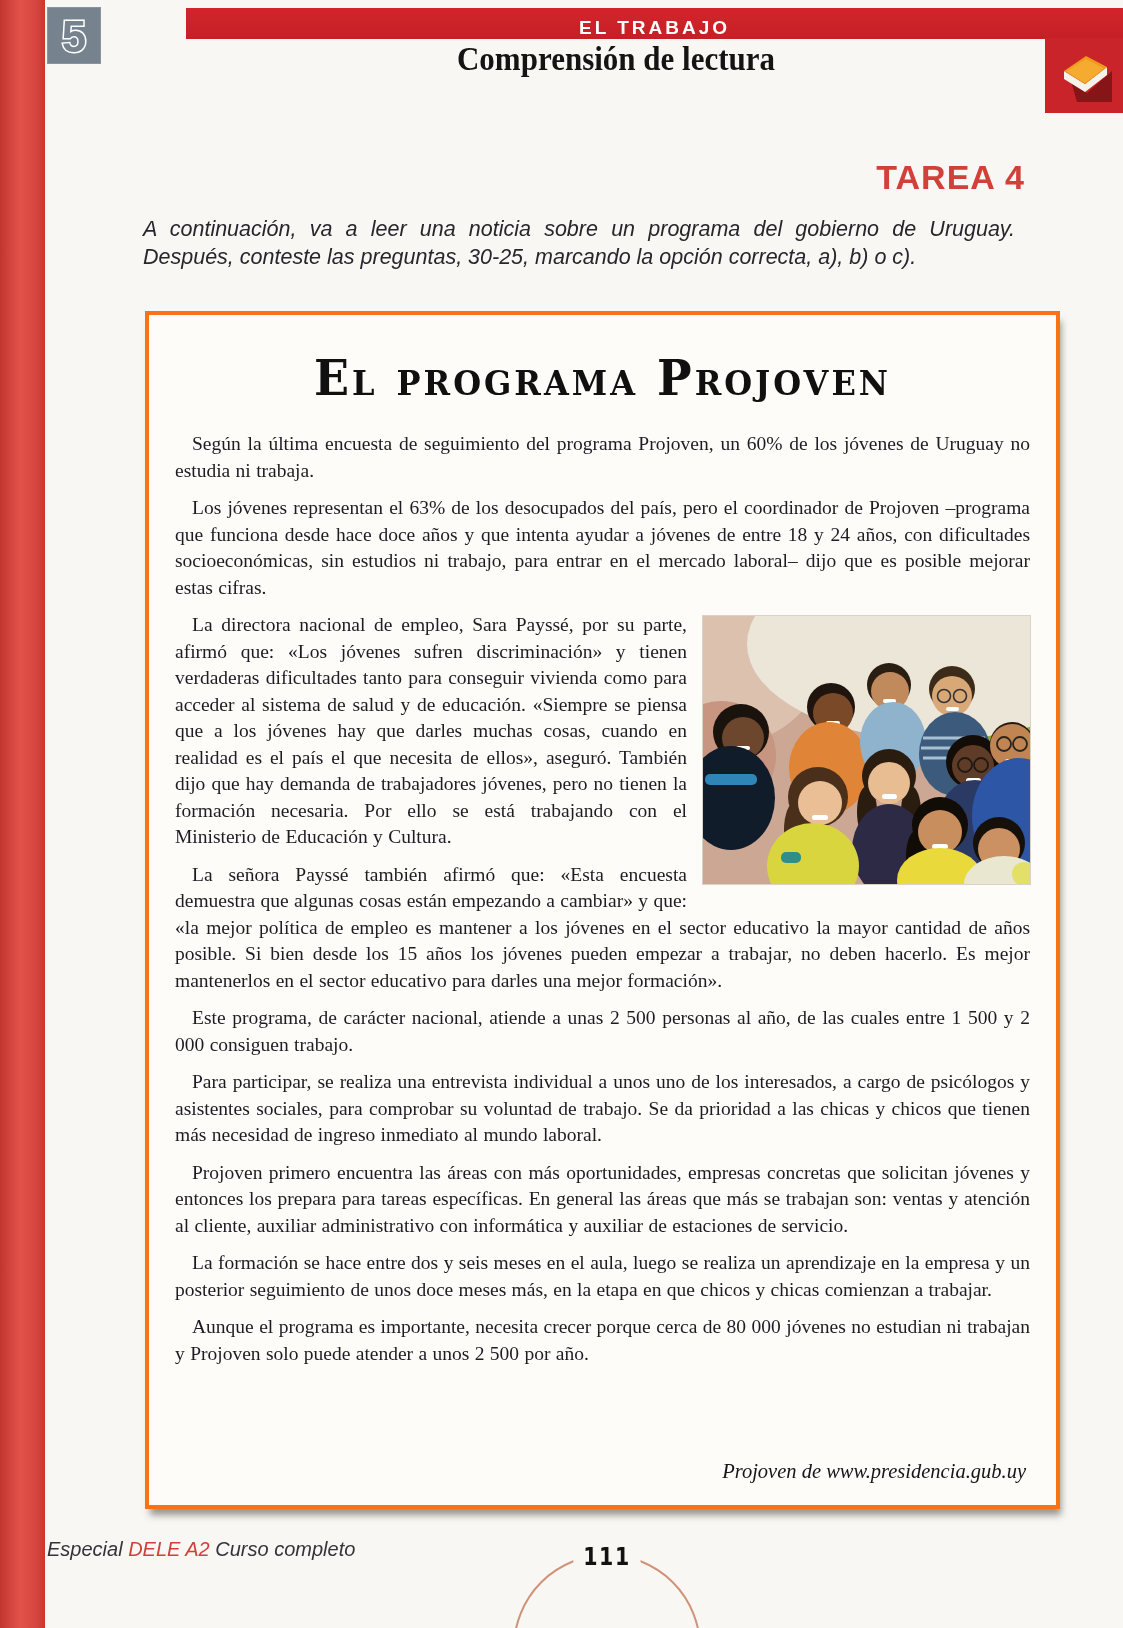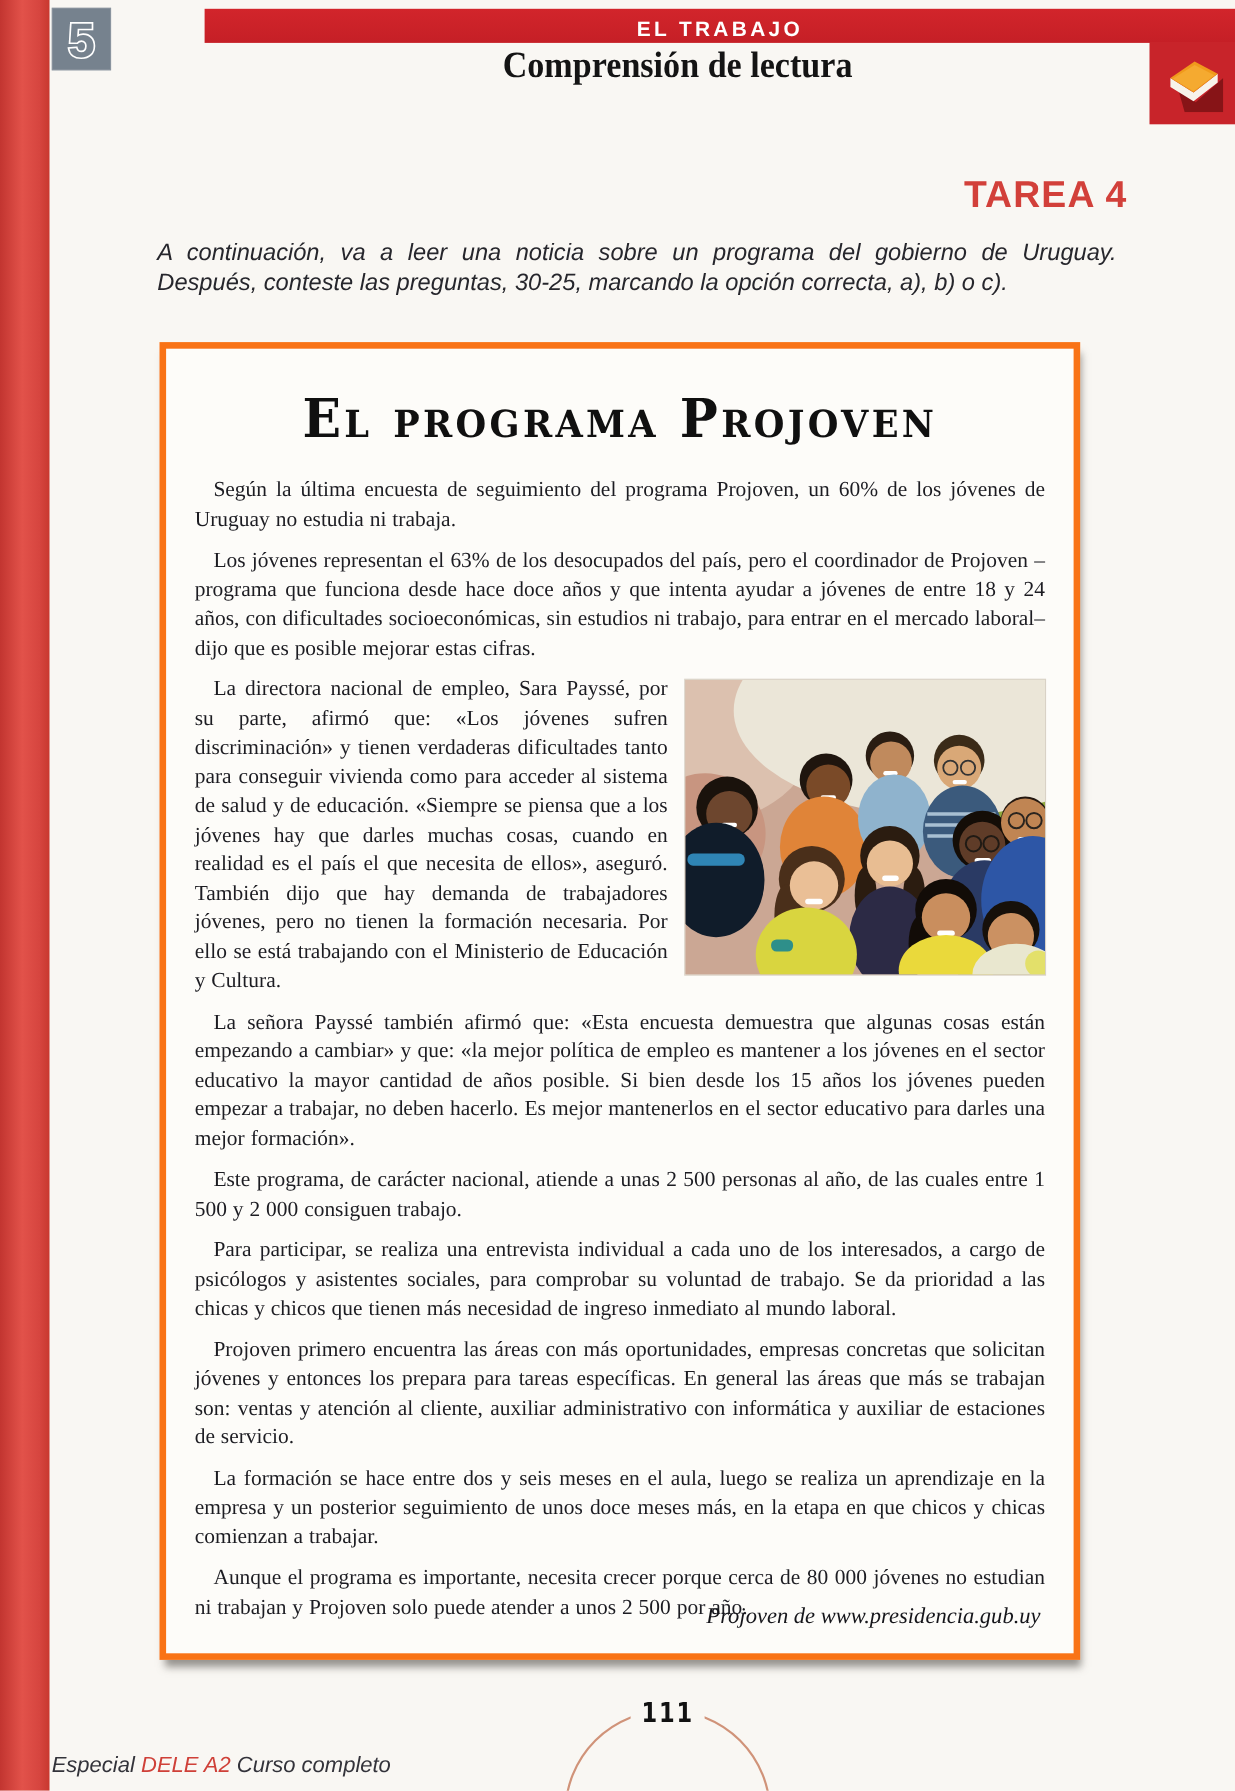--- a/index.html
+++ b/index.html
@@ -60,23 +60,23 @@
   }
   .instructions {
     position: absolute; top: 216px; left: 143px; width: 872px;
     font-family: "Liberation Sans", sans-serif;
     font-style: italic; font-size: 21.5px; line-height: 1.28; color: #26262c;
     text-align: justify;
   }
 
   
   .article-box {
-    position: absolute; left: 145px; top: 311px; width: 837px; height: 1198px;
+    position: absolute; left: 145px; top: 311px; width: 915px; height: 1198px;
     background: #fdfcf9;
-    border: 6px solid #f97316;
+    border: 4px solid #f97316;
     box-shadow: 3px 8px 7px -2px rgba(70,65,60,.55);
     padding: 22px 26px 60px 26px;
     overflow: hidden;
   }
   .article-title {
     text-align: center;
     font-family: "DejaVu Serif", serif;
     font-variant: small-caps;
     font-weight: bold;
     font-size: 46px;
@@ -101,21 +101,21 @@
   }
   figure.photo svg { display: block; }
   .attribution {
     position: absolute; right: 30px; bottom: 22px;
     font-style: italic; font-size: 20.5px; color: #15151a;
     font-family: "Liberation Serif", serif;
   }
 
   
   .footer-edition {
-    position: absolute; left: 47px; top: 1594px;
+    position: absolute; left: 47px; top: 1538px;
     font-family: "Liberation Sans", sans-serif;
     font-style: italic; font-size: 20px; color: #33333a;
   }
   .footer-edition .hl { color: #cf4038; }
   .pagenum-arc {
     position: absolute; left: 607px; top: 1554px;
     width: 188px; height: 188px;
     transform: translateX(-50%);
     border: 2px solid #d09379; border-radius: 50%;
     background: transparent;
@@ -255,21 +255,21 @@
             <ellipse cx="301" cy="268" rx="40" ry="28" fill="#e9e7cf"></ellipse>
             <circle cx="321" cy="258" r="12" fill="#e3e06a"></circle>
           </g>
         </g>
       </svg>
     </figure>
 
   <p class="para">La directora nacional de empleo, Sara Payssé, por su parte, afirmó que: «Los jóvenes sufren discriminación» y tienen verdaderas dificultades tanto para conseguir vivienda como para acceder al sistema de salud y de educación. «Siempre se piensa que a los jóvenes hay que darles muchas cosas, cuando en realidad es el país el que necesita de ellos», aseguró. También dijo que hay demanda de trabajadores jóvenes, pero no tienen la formación necesaria. Por ello se está trabajando con el Ministerio de Educación y Cultura.</p>
       <p class="para">La señora Payssé también afirmó que: «Esta encuesta demuestra que algunas cosas están empezando a cambiar» y que: «la mejor política de empleo es mantener a los jóvenes en el sector educativo la mayor cantidad de años posible. Si bien desde los 15 años los jóvenes pueden empezar a trabajar, no deben hacerlo. Es mejor mantenerlos en el sector educativo para darles una mejor formación».</p>
       <p class="para">Este programa, de carácter nacional, atiende a unas 2 500 personas al año, de las cuales entre 1 500 y 2 000 consiguen trabajo.</p>
-      <p class="para">Para participar, se realiza una entrevista individual a cada uno de los interesados, a cargo de psicólogos y asistentes sociales, para comprobar su voluntad de trabajo. Se da prioridad a las chicas y chicos que tienen más necesidad de ingreso inmediato al mundo laboral.</p>
+      <p class="para">Para participar, se realiza una entrevista individual a unos uno de los interesados, a cargo de psicólogos y asistentes sociales, para comprobar su voluntad de trabajo. Se da prioridad a las chicas y chicos que tienen más necesidad de ingreso inmediato al mundo laboral.</p>
       <p class="para">Projoven primero encuentra las áreas con más oportunidades, empresas concretas que solicitan jóvenes y entonces los prepara para tareas específicas. En general las áreas que más se trabajan son: ventas y atención al cliente, auxiliar administrativo con informática y auxiliar de estaciones de servicio.</p>
       <p class="para">La formación se hace entre dos y seis meses en el aula, luego se realiza un aprendizaje en la empresa y un posterior seguimiento de unos doce meses más, en la etapa en que chicos y chicas comienzan a trabajar.</p>
       <p class="para">Aunque el programa es importante, necesita crecer porque cerca de 80 000 jóvenes no estudian ni trabajan y Projoven solo puede atender a unos 2 500 por año.</p>
     </div>
 
   <p class="attribution">Projoven de www.presidencia.gub.uy</p>
 </div>
 
 <p class="footer-edition">
   <span>Especial</span>

